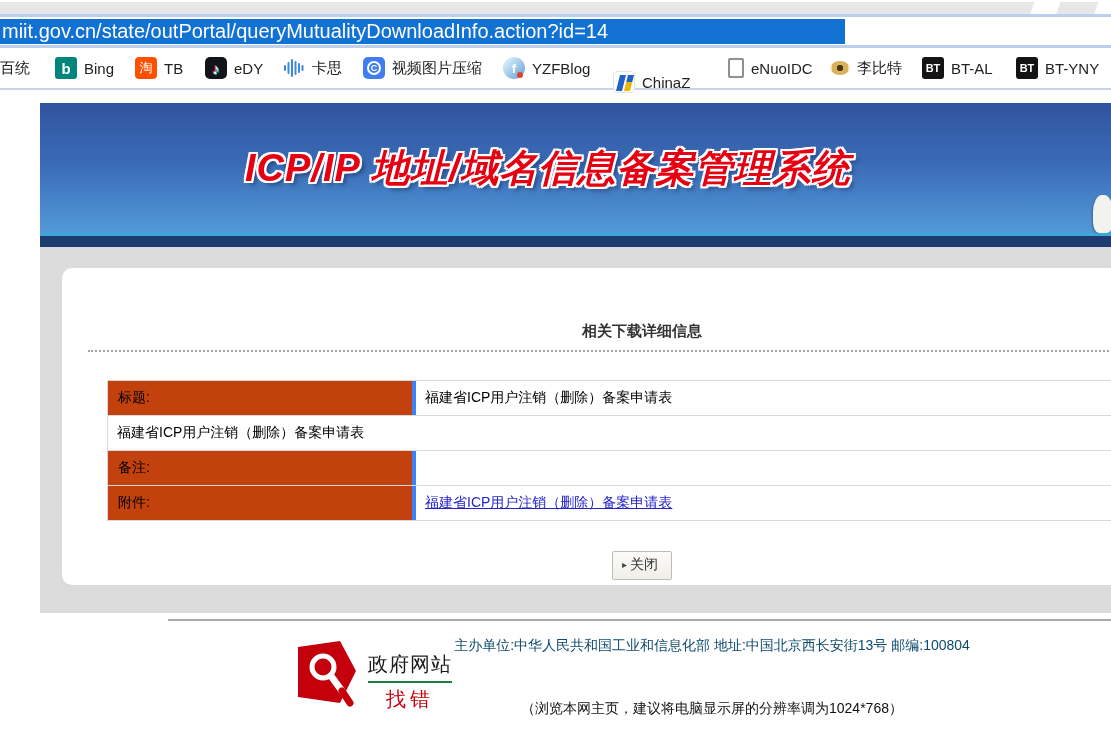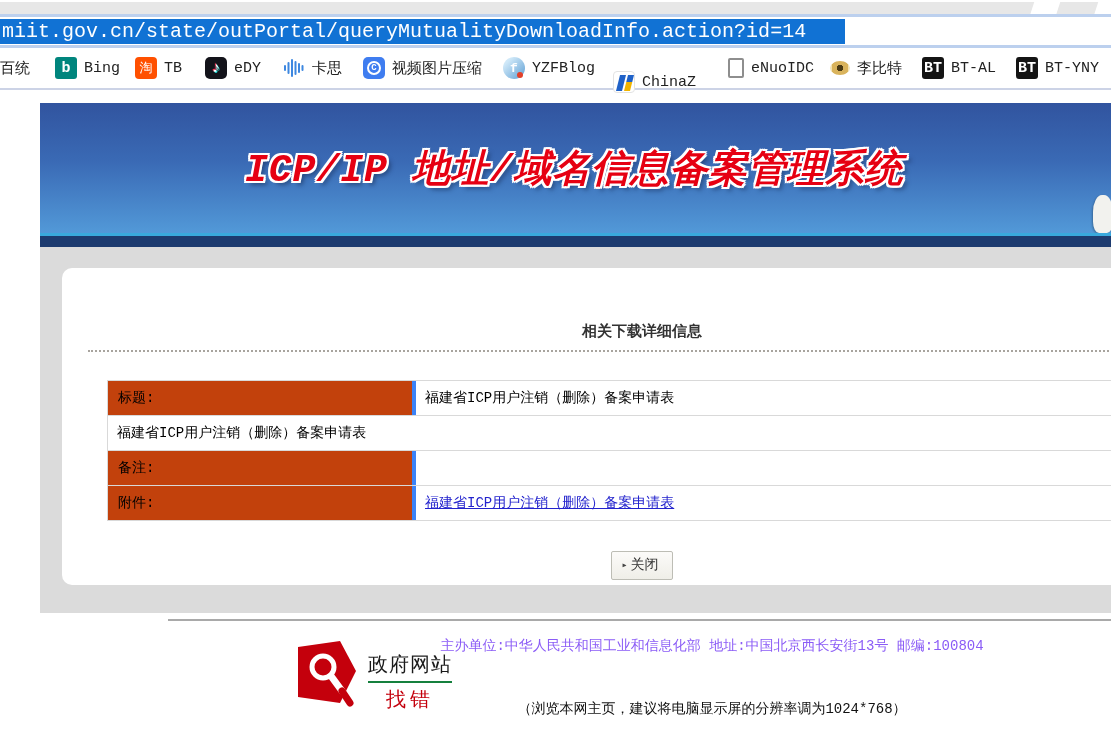--- a/index.html
+++ b/index.html
@@ -1,17 +1,17 @@
 <!DOCTYPE html>
 <html><head>
 <meta charset="utf-8">
 <style>
   * { margin:0; padding:0; box-sizing:border-box; }
   body { font-family:"Liberation Sans","DejaVu Sans",sans-serif; background:#fff; }
-  #screen { position:relative; width:1111px; height:750px; overflow:hidden; background:#fff;font-family:Liberation Mono, monospace; }
+  #screen { position:relative; width:1111px; height:750px; overflow:hidden; background:#fff; }
 
   
   .tab-bar { position:absolute; left:0; top:0; width:1111px; height:14px; background:#e7e7e7; border-top:2px solid #fff; }
   .tab-notch { position:absolute; top:0; width:26px; height:14px; background:#fff; transform:skewX(-18deg); }
   .blue-line-1 { position:absolute; left:0; top:14px; width:1111px; height:3px; background:#bcd0ee; }
   .url-bar { position:absolute; left:0; top:17px; width:1111px; height:28px; background:#fff; }
   .url-selection { position:absolute; left:0; top:2px; height:25px; width:845px; background:#1172d4; color:#fff;
     font-size:20px; line-height:25px; padding-left:2px; white-space:nowrap; overflow:hidden; }
   .blue-line-2 { position:absolute; left:0; top:45px; width:1111px; height:3px; background:#bcd0ee; }
   .bookmarks-bar { position:absolute; left:0; top:48px; width:1111px; height:42px; background:#fff; border-bottom:2px solid #ccd3e6; }
@@ -26,21 +26,21 @@
   .ic-compress { background:#3f7df0; border-radius:5px; }
   .ic-compress span { width:14px; height:14px; border:2px solid #fff; border-radius:50%; color:#fff; font-size:9px; font-weight:bold; display:flex; align-items:center; justify-content:center; }
   .ic-blog { background:linear-gradient(135deg,#cfe8f8 20%,#5e9fd4); border-radius:50%; color:#fff; font-weight:bold; font-size:13px; }
   .ic-blog i { position:absolute; right:2px; bottom:1px; width:6px; height:6px; background:#e2402a; border-radius:50%; }
   .ic-chinaz { background:#fff; border:1px solid #e3e3e3; border-radius:4px; }
   .ic-chinaz .s1 { position:absolute; left:4px; top:3px; width:6px; height:16px; background:#2062c8; transform:skewX(-14deg); }
   .ic-chinaz .s2 { position:absolute; left:12px; top:3px; width:6px; height:16px; transform:skewX(-14deg);
     background:linear-gradient(180deg,#2062c8 0 45%,#f0b400 45% 100%); }
   .ic-page { width:16px; height:20px; border:2px solid #8e8e8e; border-radius:2px; background:#fff; }
   .ic-eye { width:20px; height:14px; border-radius:50%; background:radial-gradient(circle at 50% 50%, #4a3a14 0 26%, #d9b35c 27% 68%, #f2e3b4 69%); }
-  .ic-bt { background:#141414; border-radius:3px; color:#fff; font-weight:bold; font-size:15px; letter-spacing:0; }
+  .ic-bt { background:#141414; border-radius:3px; color:#fff; font-weight:bold; font-size:11px; letter-spacing:0; }
   .ic-wave svg { display:block; }
 
   
   .banner { position:absolute; left:40px; top:103px; width:1071px; height:130px;
     background:linear-gradient(180deg,#31549f 0%,#3a6ab5 45%,#5299d8 100%); }
   .banner-org { position:absolute; left:55px; top:56px; color:#fff; font-size:21px; font-weight:bold; letter-spacing:2px;
     text-shadow:1px 1px 2px #16305e, 0 0 3px #16305e; }
   .banner-title { position:absolute; left:205px; top:40px; color:#e60012; font-size:38px; font-weight:bold; font-style:italic; letter-spacing:1px; white-space:nowrap;
     text-shadow:-2px 0 #fff,2px 0 #fff,0 -2px #fff,0 2px #fff,-2px -2px #fff,2px 2px #fff,-2px 2px #fff,2px -2px #fff,4px 4px 4px rgba(20,40,80,.55); }
   .banner-mascot { position:absolute; left:1053px; top:92px; width:20px; height:38px; background:#f2f2ee; border-radius:45% 45% 30% 30%; box-shadow:-1px 1px 2px rgba(0,0,0,.25); }
@@ -61,21 +61,21 @@
   .close-btn button { font-family:inherit; font-size:14px; color:#333; padding:4px 13px 5px 9px; border:1px solid #bdbdb5; border-radius:2px;
     background:linear-gradient(180deg,#fcfbf9,#efeee8); cursor:pointer; }
   .close-btn .arr { color:#444; font-size:10px; margin-right:3px; vertical-align:1px; }
 
   
   .footer-divider { position:absolute; left:168px; top:619px; width:943px; height:2px; background:#a9a9a9; }
   .gov-logo { position:absolute; left:298px; top:641px; cursor:pointer; }
   .gov-logo-text { position:absolute; left:368px; top:651px; text-align:center; cursor:pointer; }
   .gov-logo-text .t1 { font-size:20px; color:#1a1a1a; letter-spacing:1px; padding-bottom:3px; border-bottom:2px solid #15803d; }
   .gov-logo-text .t2 { font-size:20px; color:#c4000c; letter-spacing:4px; margin-top:3px; }
-  .fl1 { position:absolute; left:332px; top:637px; width:760px; text-align:center; font-size:14px; color:#8b5cf6; white-space:nowrap; }
+  .fl1 { position:absolute; left:332px; top:637px; width:760px; text-align:center; font-size:14px; color:#0c4a6e; white-space:nowrap; }
   .fl2 { position:absolute; left:332px; top:669px; width:760px; text-align:center; font-size:14px; color:#111; white-space:nowrap; }
   .fl3 { position:absolute; left:332px; top:700px; width:760px; text-align:center; font-size:14px; color:#111; white-space:nowrap; }
 </style>
 </head>
 <body>
 
 <div id="screen">
 
   <div class="tab-bar">
     <div class="tab-notch" style="left:1032px;"></div>

